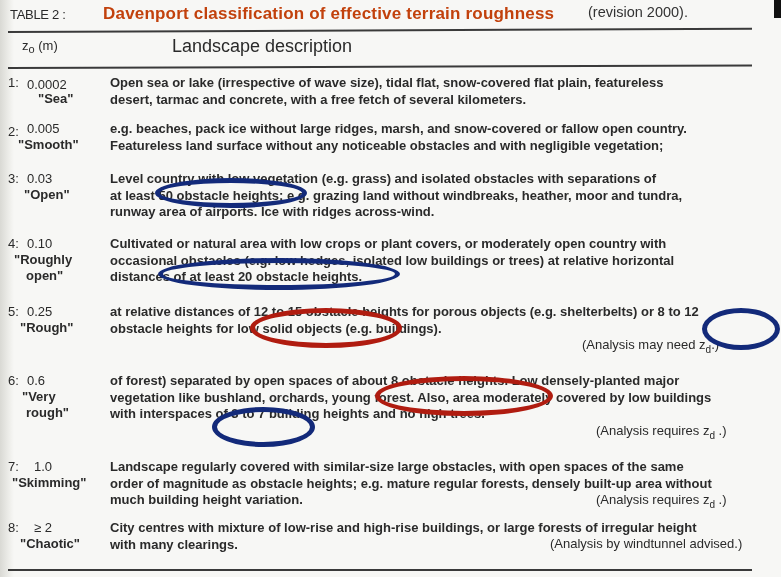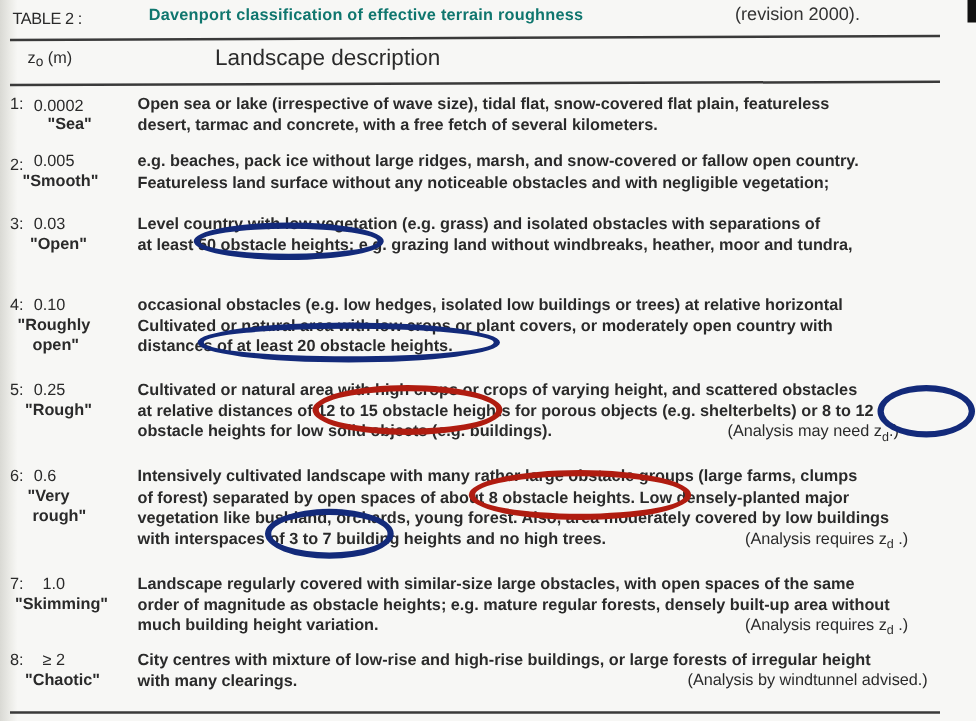--- a/index.html
+++ b/index.html
@@ -9,21 +9,21 @@
     font-family:"Liberation Sans", sans-serif;
     color:#2a2a2a;
   }
   .page { position:absolute; left:0; top:0; width:781px; height:426px; }
   .leftedge {
     position:absolute; left:0; top:0; width:14px; height:577px;
     background:linear-gradient(90deg,#d9d9d4 0%,#ecece8 60%,rgba(247,247,245,0) 100%);
   }
   .corner-mark { position:absolute; left:774px; top:0; width:7px; height:18px; background:#111; }
   .table-label { position:absolute; left:10px; top:7px; font-size:13px; letter-spacing:-0.3px; }
-  .title { position:absolute; left:119px; top:4px; font-size:13px; font-weight:bold; letter-spacing:0.2px; color:#0f766e; }
+  .title { position:absolute; left:103px; top:4px; font-size:17px; font-weight:bold; letter-spacing:0.2px; color:#c2410c; }
   .revision { position:absolute; left:588px; top:4px; font-size:14.5px; color:#333; }
   .rule { position:absolute; height:2px; background:#3a3a3a; }
   .rule.r1 { left:8px; top:31px; width:744px; transform:rotate(-0.25deg); transform-origin:left; }
   .rule.r2 { left:8px; top:67px; width:744px; transform:rotate(-0.2deg); transform-origin:left; }
   .rule.r3 { left:8px; top:569px; width:744px; }
   .hdr-z0 { position:absolute; left:22px; top:38px; font-size:13px; }
   .hdr-z0 sub { font-size:11px; position:relative; top:3px; vertical-align:baseline; }
   .hdr-desc { position:absolute; left:172px; top:36px; font-size:18px; }
   .row { position:absolute; left:0; width:781px; }
   .row .num { position:absolute; left:8px; top:0; font-size:13px; }
@@ -74,54 +74,53 @@
     </div>
   </div>
 
   <div class="row" style="top:171px">
     <span class="num">3:</span>
     <span class="z0">0.03</span>
     <span class="name" style="left:24px">"Open"</span>
     <div class="desc">
       <span class="line">Level country with low vegetation (e.g. grass) and isolated obstacles with separations of</span>
       <span class="line">at least 50 obstacle heights; e.g. grazing land without windbreaks, heather, moor and tundra,</span>
+      <span class="line">runway area of airports.  Ice with ridges across-wind.</span>
     </div>
   </div>
 
   <div class="row" style="top:236px">
     <span class="num">4:</span>
     <span class="z0">0.10</span>
     <span class="name" style="left:14px">"Roughly</span>
     <span class="name2" style="left:26px">open"</span>
     <div class="desc">
+      <span class="line">Cultivated or natural area with low crops or plant covers, or moderately open country with</span>
       <span class="line">occasional obstacles (e.g.  low hedges, isolated low buildings or trees) at relative horizontal</span>
-      <span class="line">Cultivated or natural area with low crops or plant covers, or moderately open country with</span>
       <span class="line">distances of at least 20 obstacle heights.</span>
     </div>
   </div>
 
   <div class="row" style="top:304px">
     <span class="num">5:</span>
     <span class="z0">0.25</span>
     <span class="name" style="left:20px">"Rough"</span>
     <div class="desc">
-      <span class="line">Cultivated or natural area with high crops or crops of varying height, and scattered obstacles</span>
       <span class="line">at relative distances of 12 to 15 obstacle heights for porous objects (e.g.  shelterbelts) or 8 to 12</span>
       <span class="line">obstacle heights for low solid objects (e.g. buildings).</span>
     </div>
     <span class="note" style="left:582px;top:33px"><span>(Analysis may need z</span><sub>d</sub><span>.)</span></span>
   </div>
 
   <div class="row" style="top:373px">
     <span class="num">6:</span>
     <span class="z0">0.6</span>
     <span class="name" style="left:22px">"Very</span>
     <span class="name2" style="left:26px">rough"</span>
     <div class="desc">
-      <span class="line">Intensively cultivated landscape with many rather large obstacle groups (large farms,  clumps</span>
       <span class="line">of forest) separated by open spaces of about 8 obstacle heights.  Low densely-planted major</span>
       <span class="line">vegetation like bushland, orchards, young forest.  Also, area moderately covered by low buildings</span>
       <span class="line">with interspaces of 3 to 7 building heights and no high trees.</span>
     </div>
     <span class="note" style="left:596px;top:50px"><span>(Analysis requires z</span><sub>d</sub><span> .)</span></span>
   </div>
 
   <div class="row" style="top:459px">
     <span class="num">7:</span>
     <span class="z0" style="left:34px">1.0</span>

